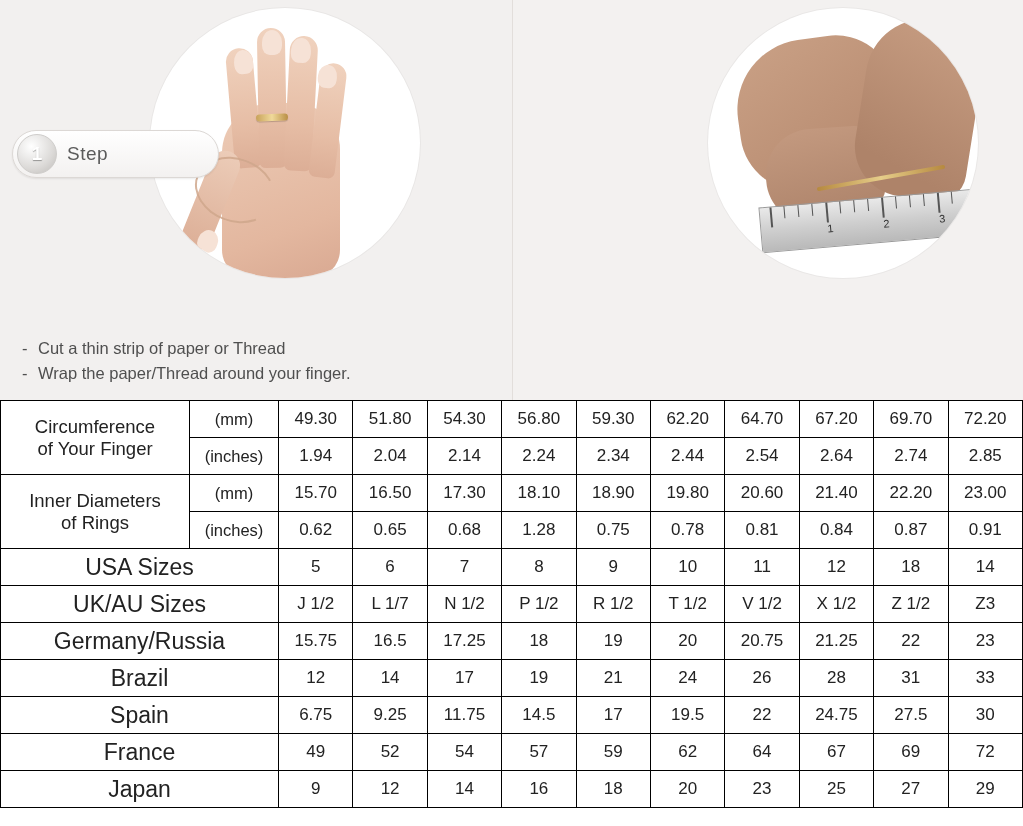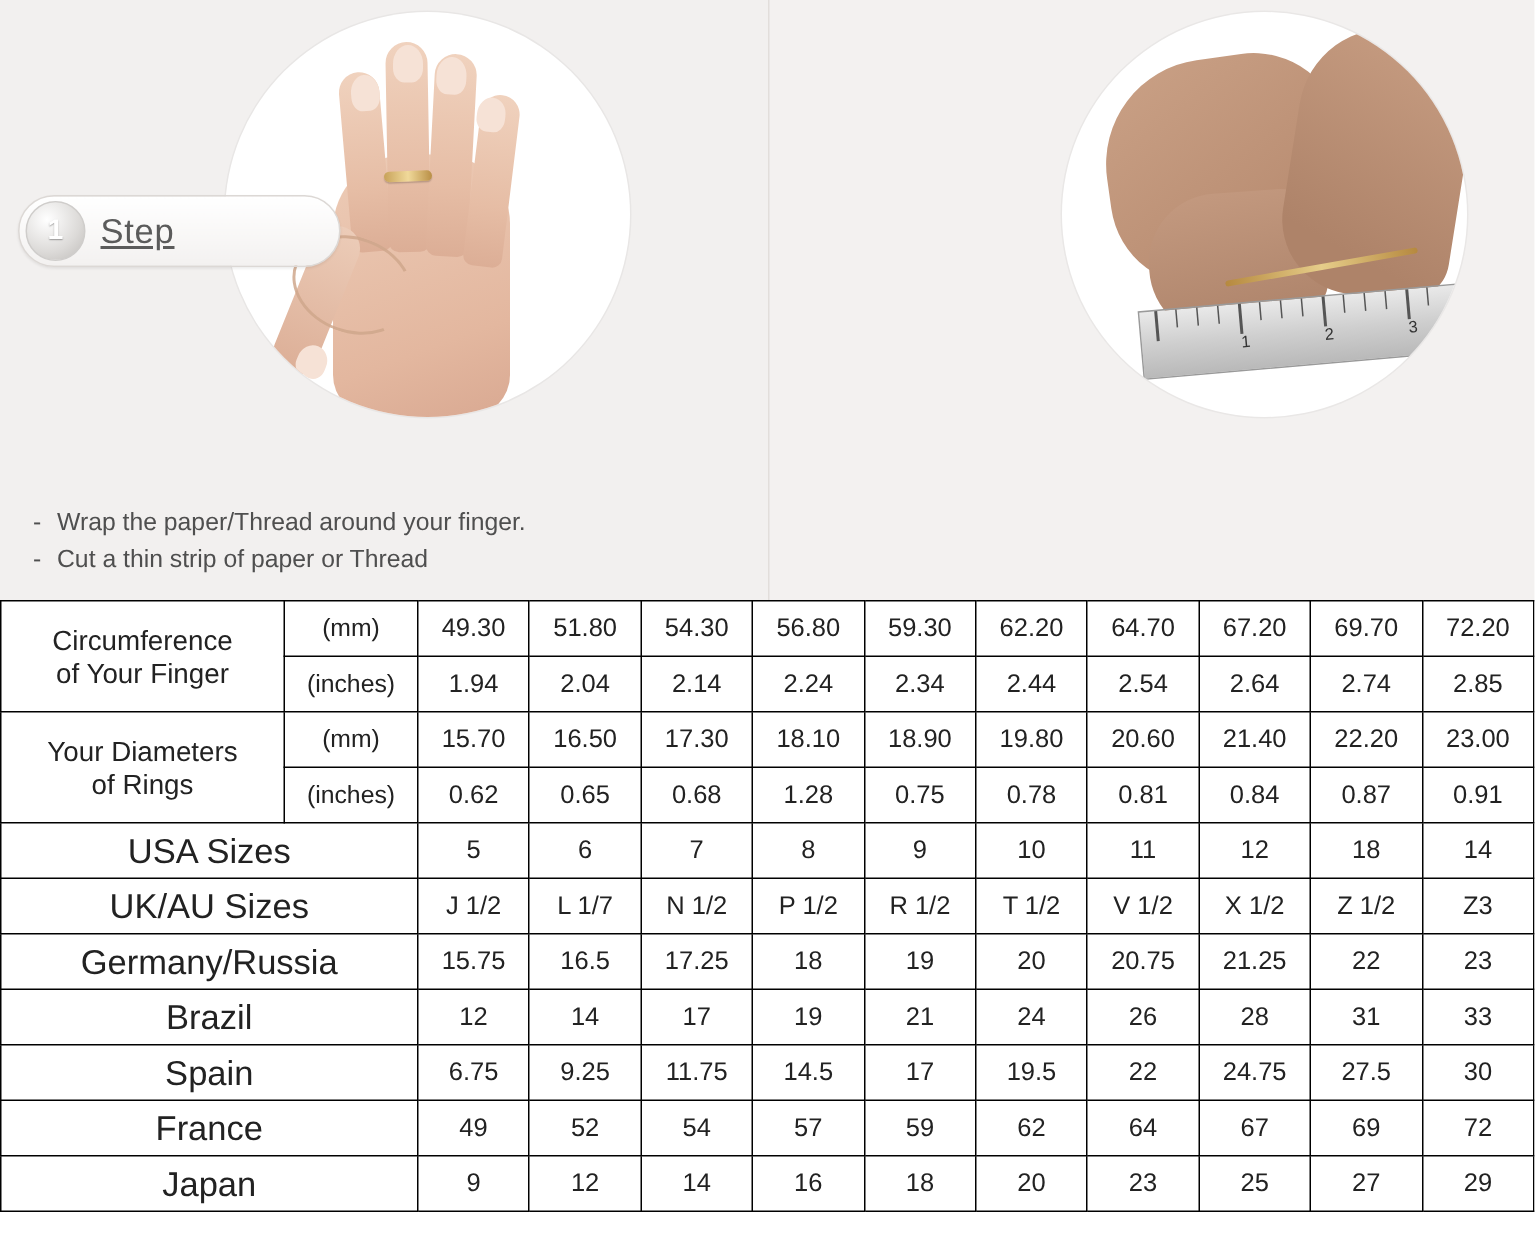--- a/index.html
+++ b/index.html
@@ -187,24 +187,23 @@
     border: 1px solid #cfcdcb;
     color: #ffffff;
     font-size: 19px;
     font-weight: bold;
     display: flex;
     align-items: center;
     justify-content: center;
     text-shadow: 0 1px 1px rgba(0,0,0,0.35);
   }
   .step-word {
-    font-size: 23px;
+    font-size: 19px;
     color: #5b5b5b;
     letter-spacing: .5px;
-    text-decoration: underline;
   }
 
   
   .bullets {
     position: absolute;
     bottom: 12px;
     font-size: 16.5px;
     color: #4f4f4f;
     line-height: 25px;
   }
@@ -274,22 +273,22 @@
           <div class="thread"></div>
         </div>
       </div>
 
       <div class="step-pill left">
         <div class="step-num">1</div>
         <div class="step-word">Step</div>
       </div>
 
       <div class="bullets left">
+        <div><span class="dash">-</span><span>Cut a thin strip of paper or Thread</span></div>
         <div><span class="dash">-</span><span>Wrap the paper/Thread around your finger.</span></div>
-        <div><span class="dash">-</span><span>Cut a thin strip of paper or Thread</span></div>
       </div>
     </div>
 
     <div class="step-panel right">
 
       <div class="photo-circle photo-right">
         <div class="hand-wrap">
           <div class="hand2-palm"></div>
           <div class="hand2-fingers"></div>
           <div class="hand3"></div>
@@ -349,21 +348,21 @@
         <td>2.34</td>
         <td>2.44</td>
         <td>2.54</td>
         <td>2.64</td>
         <td>2.74</td>
         <td>2.85</td>
       </tr>
 
       <tr>
         <td class="rowlabel col-label" rowspan="2">
-          <div>Your Diameters</div>
+          <div>Inner Diameters</div>
           <div>of Rings</div>
         </td>
         <td class="unit col-unit">(mm)</td>
         <td>15.70</td>
         <td>16.50</td>
         <td>17.30</td>
         <td>18.10</td>
         <td>18.90</td>
         <td>19.80</td>
         <td>20.60</td>

